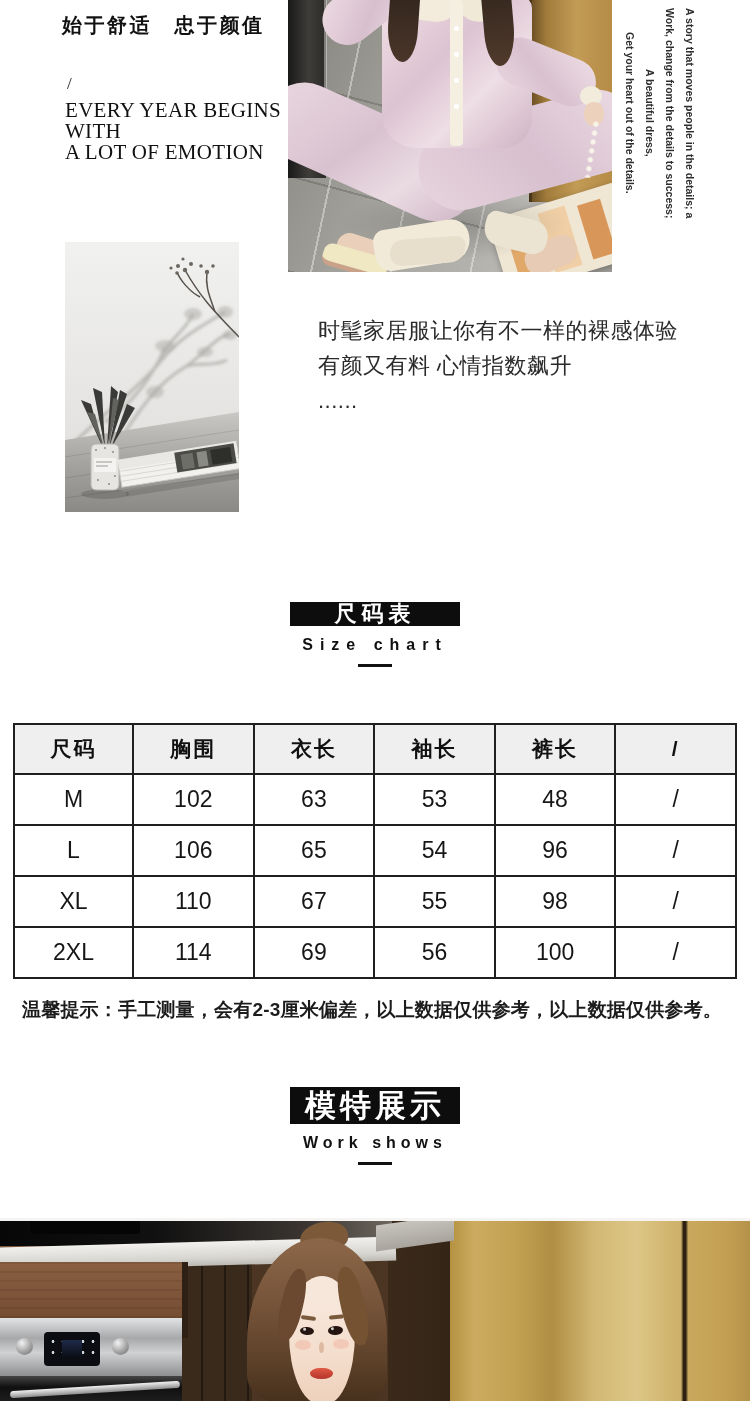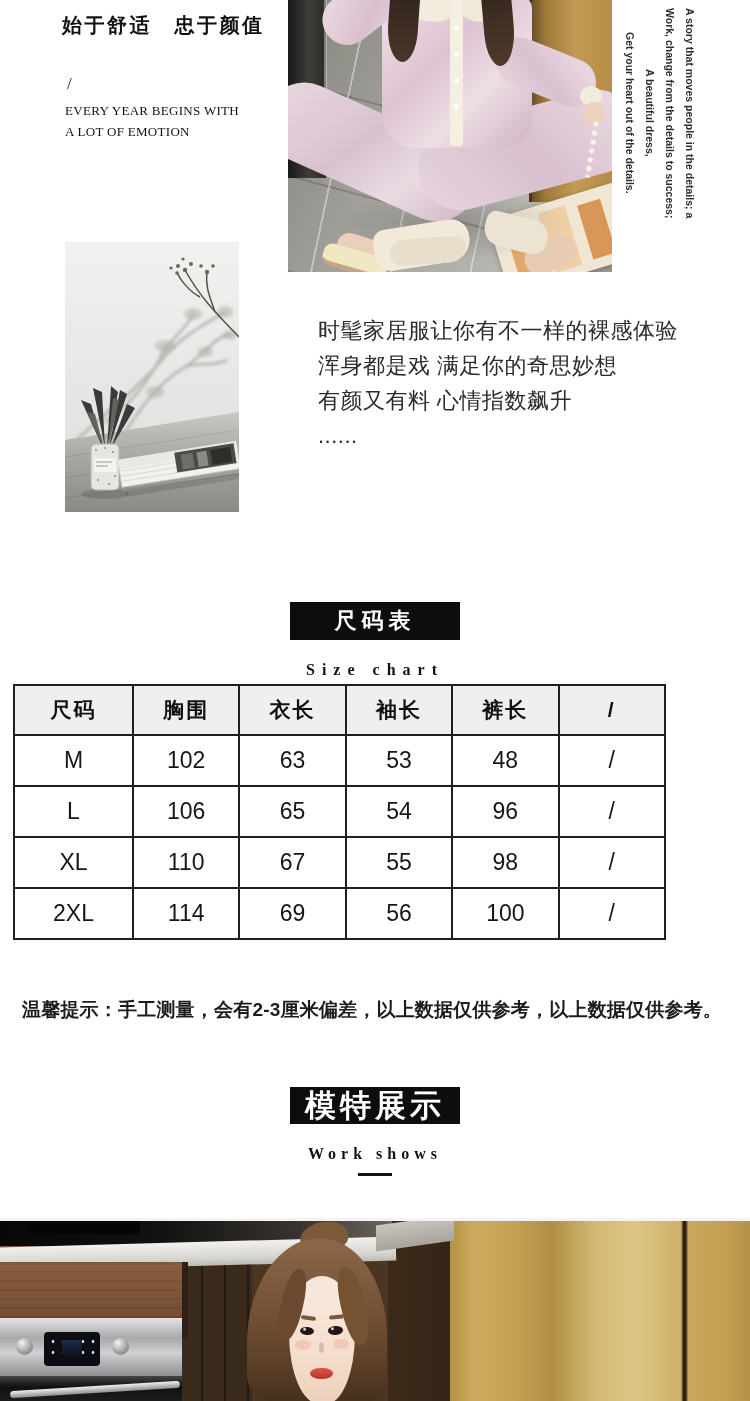--- a/index.html
+++ b/index.html
@@ -7,21 +7,21 @@
     width:750px;height:1401px;position:relative;overflow:hidden;
     background:#ffffff;color:#1a1a1a;
     font-family:"Liberation Sans","DejaVu Sans",sans-serif;
   }
   .abs{position:absolute}
 
   
   .brand-title{left:62px;top:12px;font-size:20px;font-weight:700;letter-spacing:2.5px;color:#111}
   .slash-mark{left:67px;top:74px;font-family:"Liberation Serif","DejaVu Serif",serif;font-size:17px;color:#222}
   .brand-sub{left:65px;top:100px;width:220px;font-family:"Liberation Serif","DejaVu Serif",serif;
-    font-size:13px;line-height:21px;letter-spacing:0.3px;color:#111}
+    font-size:21px;line-height:21px;letter-spacing:0.3px;color:#111}
 
   
   .vertical-text{left:608px;top:5px;width:92px;height:216px;writing-mode:vertical-rl;
     font-size:10.5px;line-height:20px;font-weight:600;color:#2e2e2e;text-align:center}
   .vertical-text span{display:block}
 
   
   .photo-hero{left:288px;top:0;width:324px;height:272px;overflow:hidden;background:#a8a7a2}
   .photo-hero > div{position:absolute}
   .h-floor{inset:0;background:
@@ -77,30 +77,30 @@
   .photo-plant svg{display:block}
 
   
   .intro{left:318px;top:322px;font-size:22px;color:#2b2b2b;letter-spacing:0.5px}
   .intro .line{margin-bottom:18px;height:17px;line-height:17px}
 
   
   .section-head{left:0;width:750px;display:flex;flex-direction:column;align-items:center}
   .sec-size{top:602px}
   .sec-model{top:1087px}
-  .banner{min-width:170px;height:38px;padding:0 10px;box-sizing:border-box;background:#0d0d0d;color:#ffffff;
+  .banner{min-width:170px;height:24px;padding:0 10px;box-sizing:border-box;background:#0d0d0d;color:#ffffff;
     display:flex;align-items:center;justify-content:center;font-size:22px;font-weight:700;letter-spacing:5px}
   .sec-model .banner{height:37px;font-size:31px;letter-spacing:4px}
-  .banner-sub{margin-top:21px;font-family:Liberation Serif, serif;
+  .banner-sub{margin-top:10px;font-family:Liberation Sans, sans-serif;
     font-size:16px;font-weight:600;letter-spacing:7px;color:#111}
   .sec-model .banner-sub{letter-spacing:5px}
   .rule{margin-top:10px;width:34px;height:3px;background:#111}
 
   
-  .size-table{position:absolute;left:13px;top:684px;width:653px;border-collapse:collapse;table-layout:fixed}
+  .size-table{position:absolute;left:13px;top:723px;width:724px;border-collapse:collapse;table-layout:fixed}
   .size-table th,.size-table td{border:2px solid #1f1f1f;text-align:center;vertical-align:middle;padding:0}
   .size-table th{height:48px;background:#efefef;font-size:21px;font-weight:700;letter-spacing:2px;color:#111}
   .size-table td{height:49px;font-size:23px;color:#161616}
   .size-table .c-slash{font-weight:400}
 
   .note{left:22px;top:997px;width:712px;font-size:19px;font-weight:600;letter-spacing:0.2px;color:#1c1c1c}
 
   
   .photo-kitchen{left:0;top:1218px;width:750px;height:183px;overflow:hidden;background:#4c3623}
   .photo-kitchen > div{position:absolute}
@@ -301,21 +301,20 @@
       <rect x="112" y="210" width="60" height="20" fill="#4a4a46"></rect>
       <rect x="118" y="213" width="12" height="15" fill="#6e6e68"></rect>
         <rect x="134" y="213" width="10" height="15" fill="#8a8a84"></rect>
       <rect x="148" y="213" width="20" height="15" fill="#2e2e2a"></rect>
     </g>
   </svg>
 </div>
 
 <div class="abs intro">
   <div class="line">时髦家居服让你有不一样的裸感体验</div>
-  <div class="line">浑身都是戏 满足你的奇思妙想</div>
   <div class="line">有颜又有料 心情指数飙升</div>
   <div class="line">......</div>
 </div>
 
 <div class="abs section-head sec-size">
   <div class="banner">尺码表</div>
   <div class="banner-sub">Size chart</div>
   <div class="rule"></div>
 </div>
 

